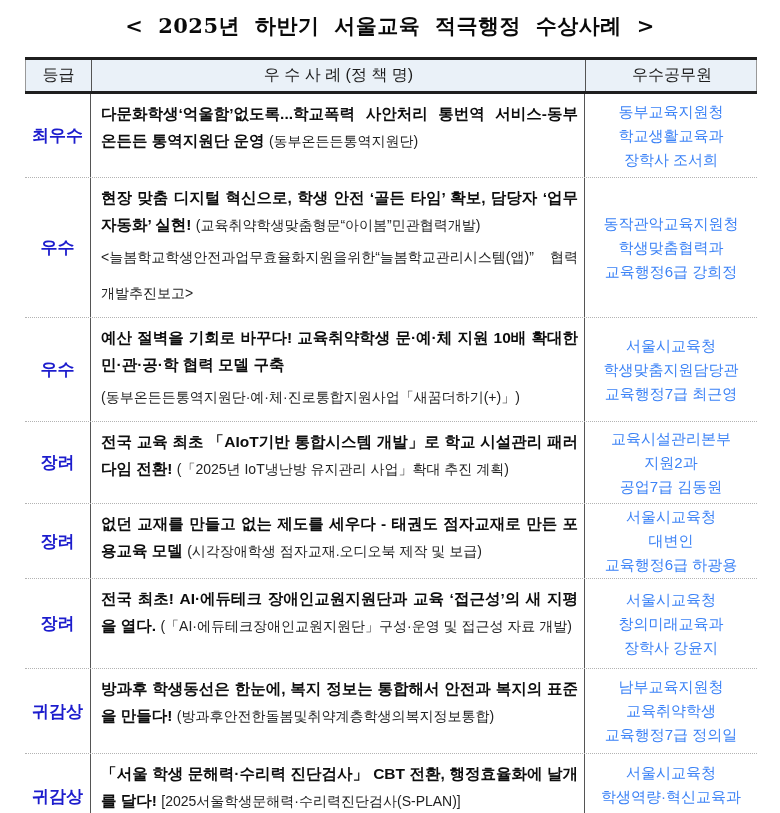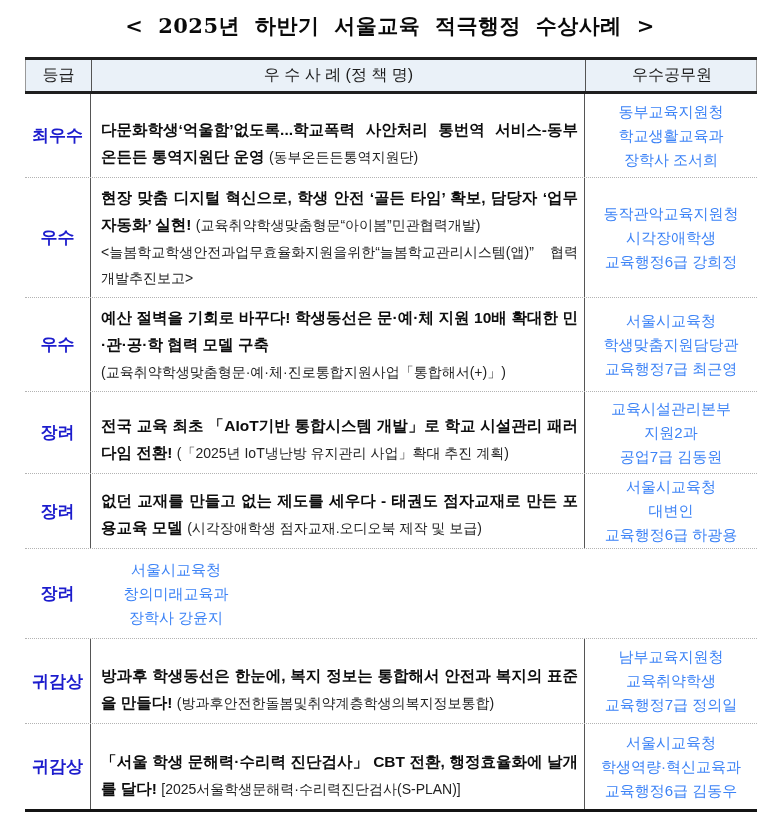--- a/index.html
+++ b/index.html
@@ -48,34 +48,34 @@
   .row{display:flex;}
   .row + .row{border-top:1px dotted var(--line-dot);}
   .col-grade{width:65px;flex:0 0 65px;}
   .col-case{width:495px;flex:0 0 495px;border-left:1px solid var(--line-mid);border-right:1px solid var(--line-mid);}
   .col-official{width:172px;flex:0 0 172px;}
   .cell.grade{
     display:flex;align-items:center;justify-content:center;
     font-size:17px;font-weight:bold;color:var(--grade-color);
   }
   .cell.case{
-    display:flex;flex-direction:column;justify-content:flex-end;
+    display:flex;flex-direction:column;justify-content:flex-start;
     padding:6px 6px 6px 10px;
   }
   .case-text{
     text-align:justify;
     line-height:27px;
     font-size:15.5px;
   }
   .case-text .b{font-weight:bold;color:#0d0d0d;}
   .case-text .n{font-weight:normal;font-size:14px;color:#222;}
   .case-note{
     text-align:justify;
     font-size:14px;
-    line-height:26px;
+    line-height:36px;
     color:#222;
   }
   .cell.official{
     display:flex;align-items:center;justify-content:center;
     text-align:center;
     white-space:pre-line;
     font-size:15px;
     line-height:24px;
     color:#3b82f6;
   }
@@ -120,30 +120,30 @@
     </div>
 
     <div class="row">
       <div class="cell grade col-grade">우수</div>
       <div class="cell case col-case">
         <p class="case-text"><span class="b">현장 맞춤 디지털 혁신으로, 학생 안전 ‘골든 타임’ 확보, 담당자 ‘업무 자동화’ 실현!</span>
           <span class="n">(교육취약학생맞춤형문“아이봄”민관협력개발)</span></p>
         <p class="case-note">&lt;늘봄학교학생안전과업무효율화지원을위한“늘봄학교관리시스템(앱)” 협력개발추진보고&gt;</p>
       </div>
       <div class="cell official col-official">동작관악교육지원청
-시각장애학생
+학생맞춤협력과
 교육행정6급 강희정</div>
     </div>
 
     <div class="row">
       <div class="cell grade col-grade">우수</div>
       <div class="cell case col-case">
-        <p class="case-text"><span class="b">예산 절벽을 기회로 바꾸다! 학생동선은 문·예·체 지원 10배 확대한 민·관·공·학 협력 모델 구축</span>
+        <p class="case-text"><span class="b">예산 절벽을 기회로 바꾸다! 교육취약학생 문·예·체 지원 10배 확대한 민·관·공·학 협력 모델 구축</span>
           <span class="n"></span></p>
-        <p class="case-note">(교육취약학생맞춤형문·예·체·진로통합지원사업「통합해서(+)」)</p>
+        <p class="case-note">(동부온든든통역지원단·예·체·진로통합지원사업「새꿈더하기(+)」)</p>
       </div>
       <div class="cell official col-official">서울시교육청
 학생맞춤지원담당관
 교육행정7급 최근영</div>
     </div>
 
     <div class="row">
       <div class="cell grade col-grade">장려</div>
       <div class="cell case col-case">
         <p class="case-text"><span class="b">전국 교육 최초 「AIoT기반 통합시스템 개발」로 학교 시설관리 패러다임 전환!</span>
@@ -162,20 +162,25 @@
           <span class="n">(시각장애학생 점자교재.오디오북 제작 및 보급)</span></p>
         <p class="case-note"></p>
       </div>
       <div class="cell official col-official">서울시교육청
 대변인
 교육행정6급 하광용</div>
     </div>
 
     <div class="row">
       <div class="cell grade col-grade">장려</div>
+      <div class="cell case col-case">
+        <p class="case-text"><span class="b">전국 최초! AI·에듀테크 장애인교원지원단과 교육 ‘접근성’의 새 지평을 열다.</span>
+          <span class="n">(「AI·에듀테크장애인교원지원단」구성·운영 및 접근성 자료 개발)</span></p>
+        <p class="case-note"></p>
+      </div>
       <div class="cell official col-official">서울시교육청
 창의미래교육과
 장학사 강윤지</div>
     </div>
 
     <div class="row">
       <div class="cell grade col-grade">귀감상</div>
       <div class="cell case col-case">
         <p class="case-text"><span class="b">방과후 학생동선은 한눈에, 복지 정보는 통합해서 안전과 복지의 표준을 만들다!</span>
           <span class="n">(방과후안전한돌봄및취약계층학생의복지정보통합)</span></p>

